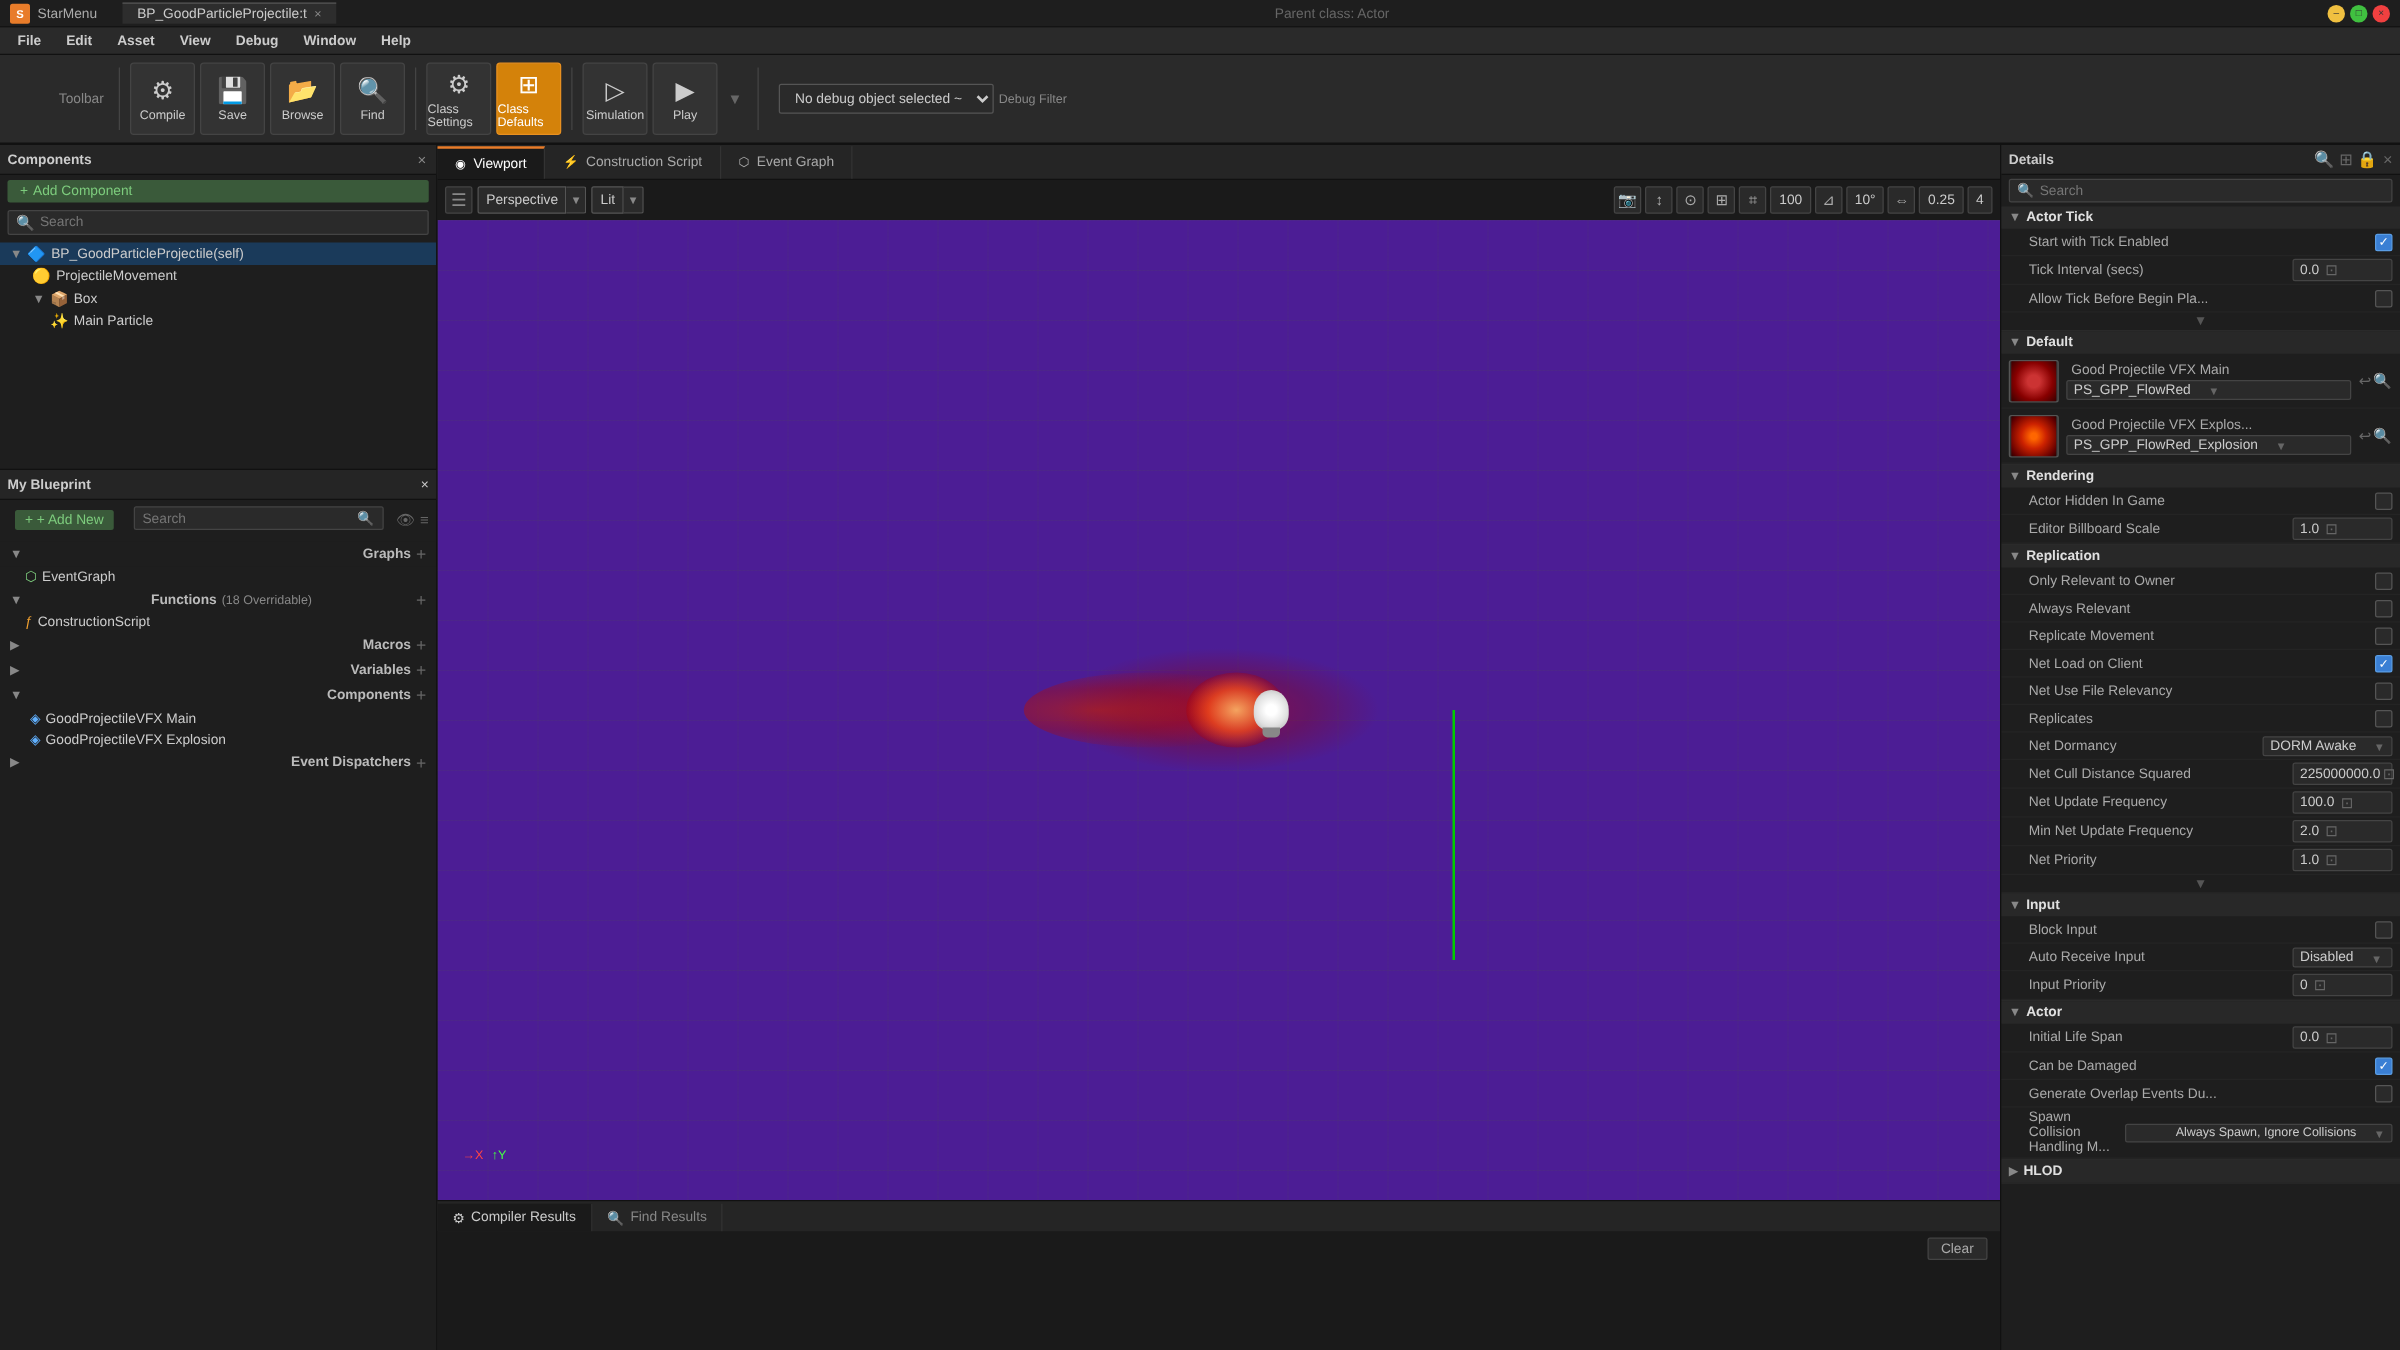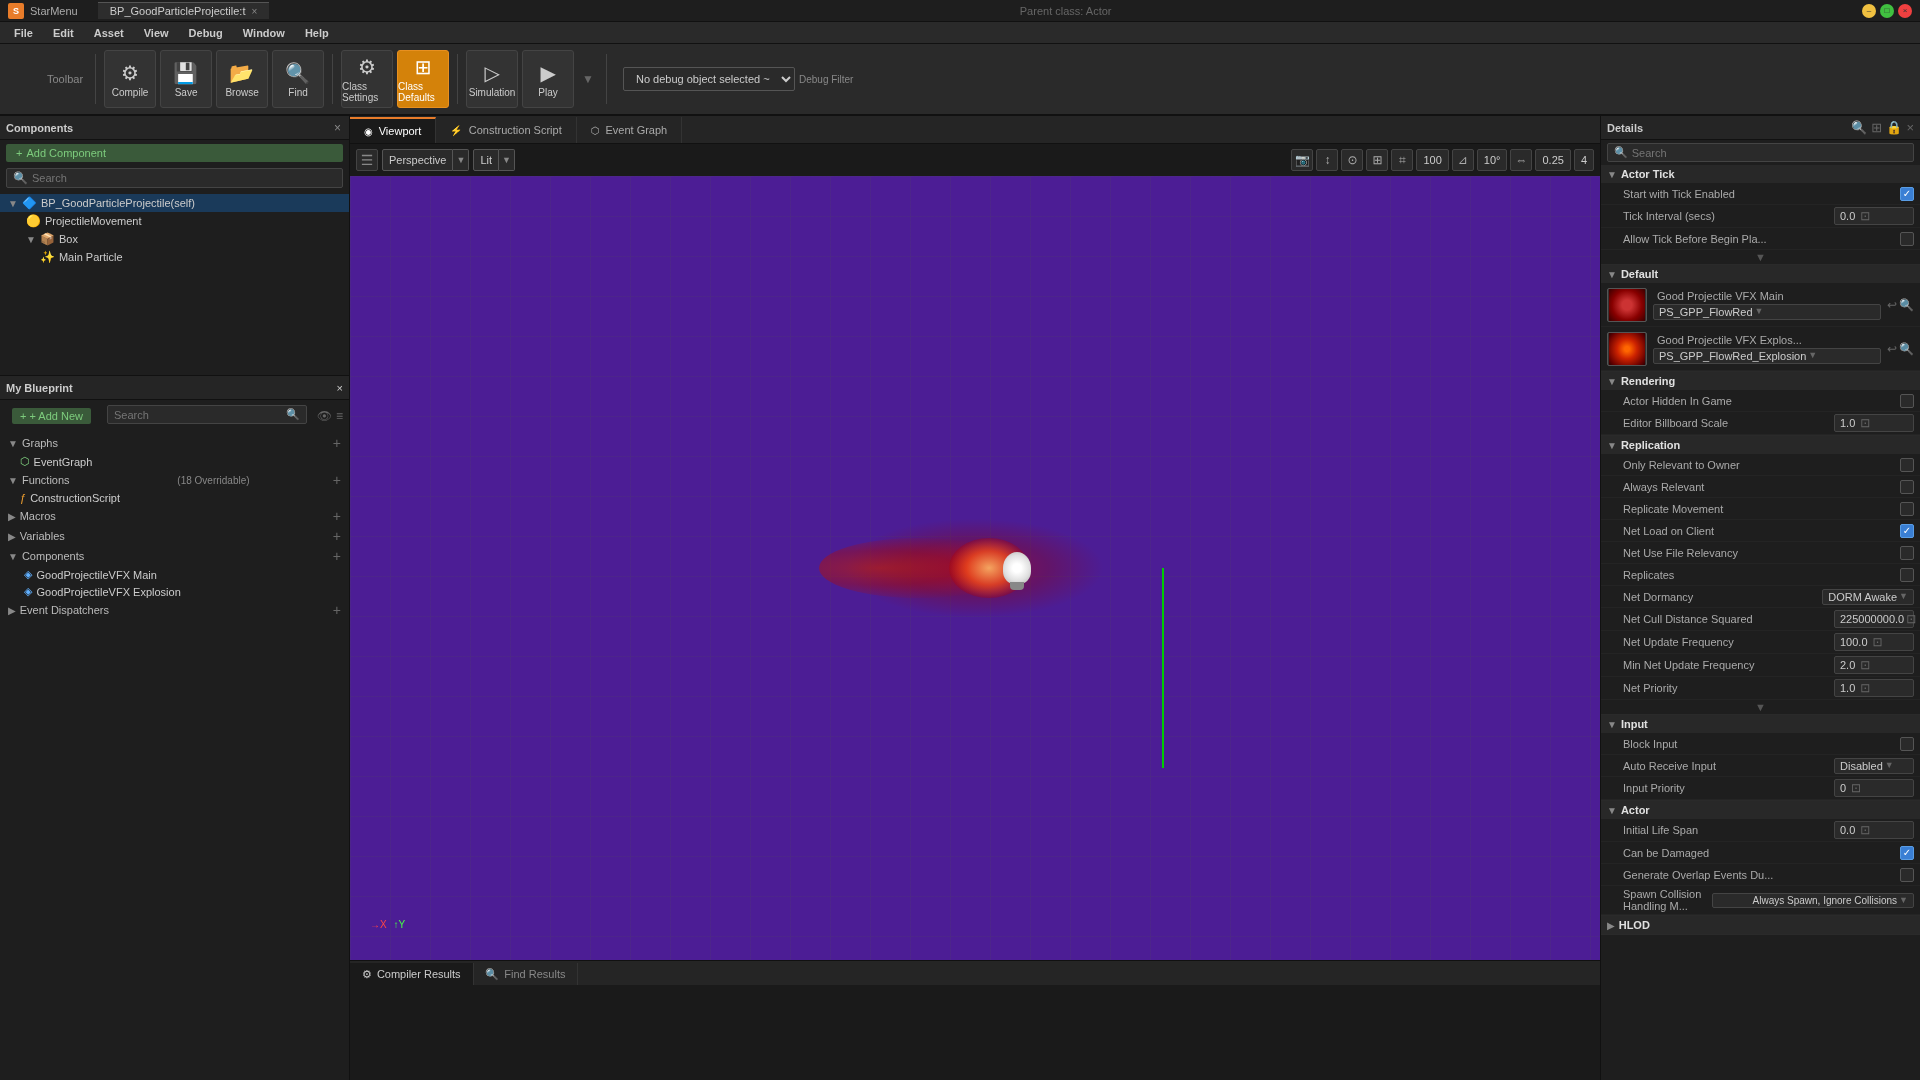--- a/index.html
+++ b/index.html
@@ -59,21 +59,21 @@
     
     #blueprint-panel { flex: 1; display: flex; flex-direction: column; }
     #blueprint-header { background: #252525; height: 24px; display: flex; align-items: center; padding: 0 6px; border-bottom: 1px solid #111; }
     #blueprint-header .panel-title { color: #ccc; font-size: 11px; font-weight: bold; flex: 1; }
     .bp-add-btn { background: #3a5a3a; border: none; color: #7dcc7d; padding: 2px 8px; font-size: 11px; cursor: pointer; display: flex; align-items: center; gap: 3px; border-radius: 2px; margin: 3px 6px; }
     .bp-search { display: flex; align-items: center; margin: 2px 6px 4px 6px; background: #2a2a2a; border: 1px solid #444; border-radius: 2px; padding: 2px 6px; gap: 4px; }
     .bp-search input { background: transparent; border: none; outline: none; color: #ccc; font-size: 11px; flex: 1; }
     .bp-tree { flex: 1; overflow-y: auto; padding: 2px 0; }
     .section-header { padding: 3px 8px; display: flex; align-items: center; gap: 4px; background: #1e1e1e; }
     .section-header .sec-arrow { color: #888; font-size: 10px; }
-    .section-header .sec-label { color: #bbb; font-size: 11px; font-weight: normal; flex: 1; }
+    .section-header .sec-label { color: #bbb; font-size: 11px; font-weight: bold; flex: 1; text-align: right; }
     .section-header .sec-add { color: #666; cursor: pointer; font-size: 14px; line-height: 1; }
     .bp-item { padding: 2px 8px 2px 20px; display: flex; align-items: center; gap: 4px; cursor: pointer; }
     .bp-item .item-icon-bp { font-size: 11px; color: #7dcc7d; }
     .bp-item .item-label { color: #ccc; font-size: 11px; }
     .comp-item { padding: 2px 8px 2px 24px; display: flex; align-items: center; gap: 4px; cursor: pointer; }
     .comp-item .ci-icon { font-size: 11px; }
     .comp-item .ci-label { color: #ccc; font-size: 11px; }
     
     
     #center { flex: 1; display: flex; flex-direction: column; background: #1a1a1a; }
@@ -137,21 +137,21 @@
     .details-section-header { background: #282828; padding: 3px 6px; display: flex; align-items: center; gap: 4px; cursor: pointer; }
     .details-section-header .sec-arrow { color: #888; font-size: 10px; }
     .details-section-header .sec-label { color: #e0e0e0; font-size: 11px; font-weight: bold; }
     .detail-row { display: flex; align-items: center; padding: 2px 6px; min-height: 22px; border-bottom: 1px solid #242424; }
     .detail-label { color: #aaa; font-size: 11px; flex: 1; padding-left: 16px; }
     .detail-value { display: flex; align-items: center; gap: 3px; }
     .detail-checkbox { width: 14px; height: 14px; background: #2a2a2a; border: 1px solid #555; border-radius: 2px; display: flex; align-items: center; justify-content: center; }
     .detail-checkbox.checked { background: #3a7fd4; border-color: #5a9de4; }
     .detail-checkbox.checked::after { content: '✓'; color: white; font-size: 10px; }
     .detail-input { background: #2a2a2a; border: 1px solid #444; color: #ccc; padding: 1px 5px; font-size: 11px; border-radius: 2px; width: 80px; display: flex; align-items: center; gap: 2px; }
-    .detail-dropdown { background: #2a2a2a; border: 1px solid #444; color: #ccc; padding: 1px 5px; font-size: 11px; border-radius: 2px; display: flex; align-items: flex-start; gap: 2px; min-width: 80px; }
+    .detail-dropdown { background: #2a2a2a; border: 1px solid #444; color: #ccc; padding: 1px 5px; font-size: 11px; border-radius: 2px; display: flex; align-items: flex-end; gap: 14px; min-width: 80px; }
     .detail-arrow { color: #666; font-size: 9px; }
     .detail-thumb { width: 40px; height: 34px; background: #333; border: 1px solid #555; border-radius: 2px; display: flex; align-items: center; justify-content: center; overflow: hidden; }
     .detail-thumb-row { display: flex; align-items: center; padding: 2px 6px; min-height: 44px; border-bottom: 1px solid #242424; gap: 6px; }
     .detail-thumb-actions { display: flex; gap: 2px; }
     .thumb-action-btn { color: #666; cursor: pointer; font-size: 12px; }
     .ps-thumb { width: 36px; height: 34px; background: radial-gradient(circle, #cc3333 20%, #880000 60%, #330000 100%); border-radius: 2px; }
     .ps-thumb-explosion { width: 36px; height: 34px; background: radial-gradient(circle, #ff6600 10%, #cc2200 40%, #660000 80%, #220000 100%); border-radius: 2px; }
     .spin-btn { color: #666; font-size: 12px; width: 16px; text-align: center; cursor: pointer; }
     
     
@@ -436,20 +436,23 @@
         <div id="log-tabs">
           <div class="log-tab active">
             <span>⚙</span>
             <span>Compiler Results</span>
           </div>
           <div class="log-tab">
             <span>🔍</span>
             <span>Find Results</span>
           </div>
         </div>
+        <div style="display:flex; justify-content:flex-end; padding: 2px 4px;">
+          <button class="clear-btn">Clear</button>
+        </div>
       </div>
     </div>
 
     <div id="right-panel">
       <div id="details-header">
         <span class="panel-title">Details</span>
         <div class="header-icons">
           <span class="hdr-icon">🔍</span>
           <span class="hdr-icon">⊞</span>
           <span class="hdr-icon">🔒</span>

